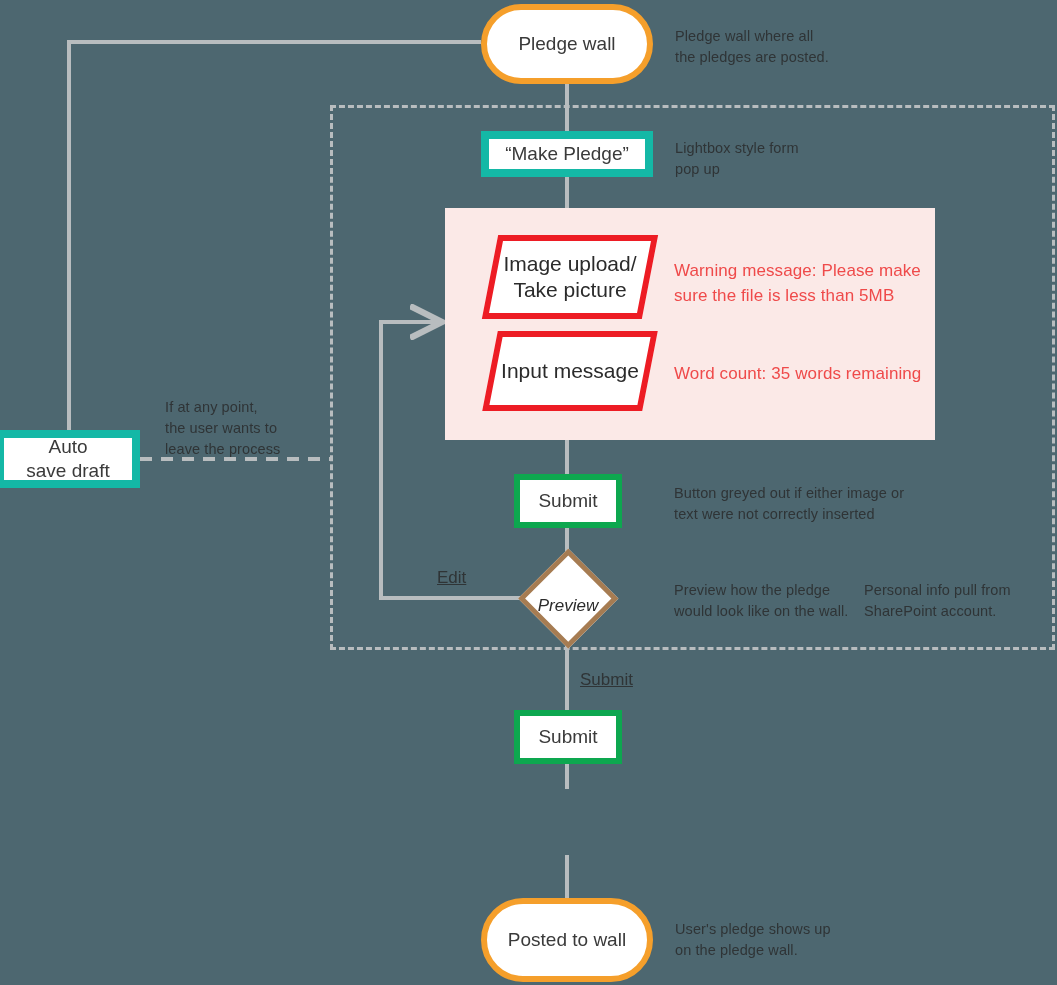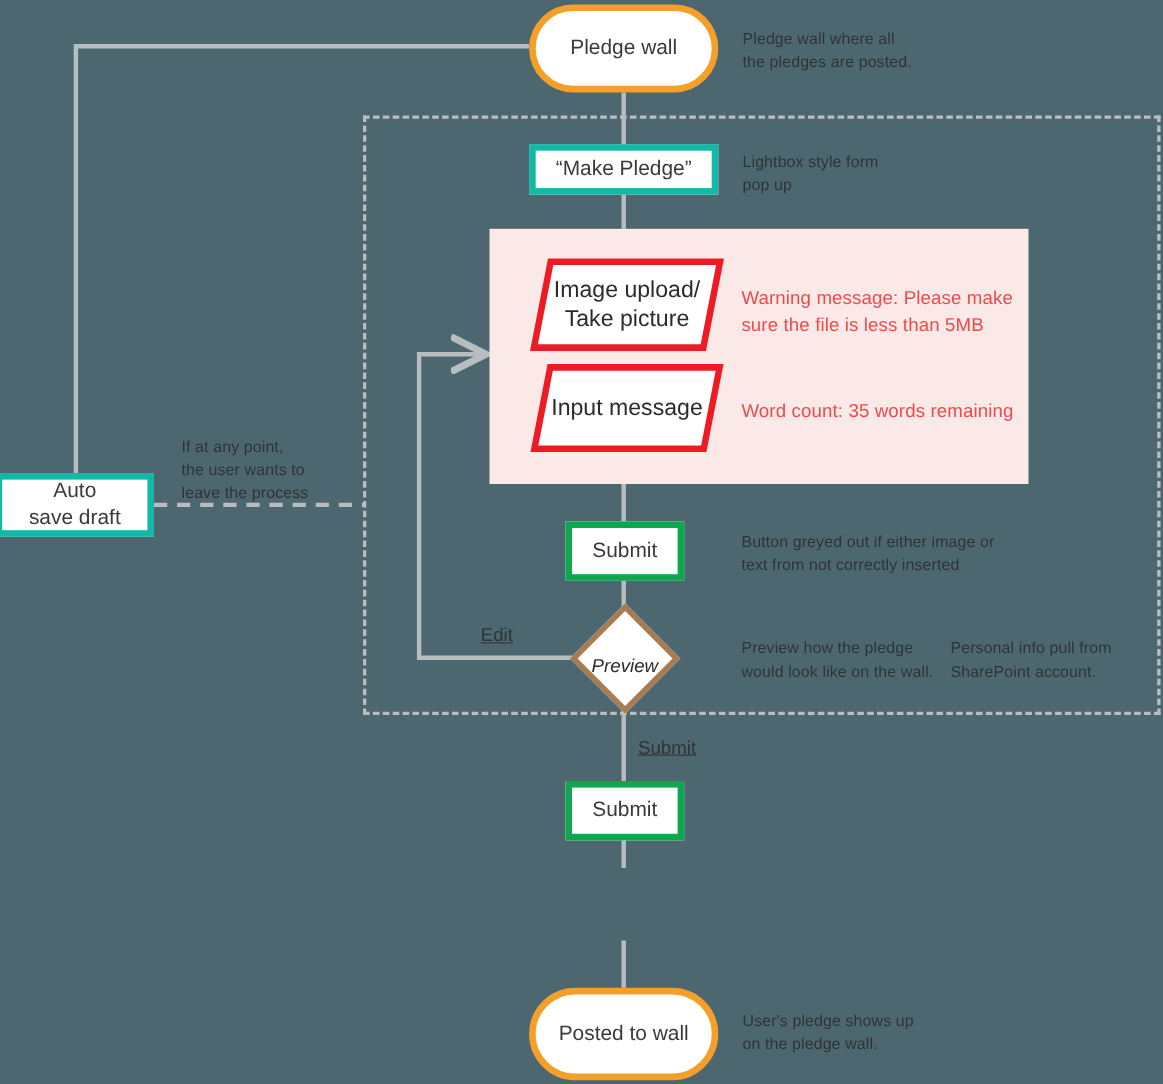--- a/index.html
+++ b/index.html
@@ -36,21 +36,21 @@
     color: #3a3a3a;
     font-size: 19px;
     line-height: 1.25;
     z-index: 3;
   }
   .pill {
     border: 6px solid #f59f2b;
     border-radius: 48px;
   }
   .rect-blue {
-    border: 6px solid #14b8a6;
+    border: 8px solid #14b8a6;
   }
   .rect-green {
     border: 6px solid #0da74f;
   }
   
   .para-wrap {
     position: absolute;
     z-index: 3;
   }
   .para-skew {
@@ -204,21 +204,21 @@
   <div class="para-wrap" style="left:490px; top:331px; width:160px; height:80px;">
     <div class="para-skew"></div>
     <div class="para-label">Input message</div>
   </div>
   <div class="anno anno-red" style="left:674px; top:362px; width:300px;">Word count: 35 words remaining</div>
 
   <div class="node rect-green" style="left:514px; top:474px; width:108px; height:54px;">
     <span>Submit</span>
   </div>
   <div class="anno" style="left:674px; top:483px; width:300px;">Button greyed out if either image or
-text from not correctly inserted</div>
+text were not correctly inserted</div>
 
   <div class="diamond-wrap" style="left:521px; top:551px; width:94px; height:94px;">
     <div class="diamond-shape"></div>
     <div class="diamond-label">Preview</div>
   </div>
   <div class="anno" style="left:674px; top:580px; width:210px;">Preview how the pledge
 would look like on the wall.</div>
   <div class="anno" style="left:864px; top:580px; width:220px;">Personal info pull from
 SharePoint account.</div>
 

